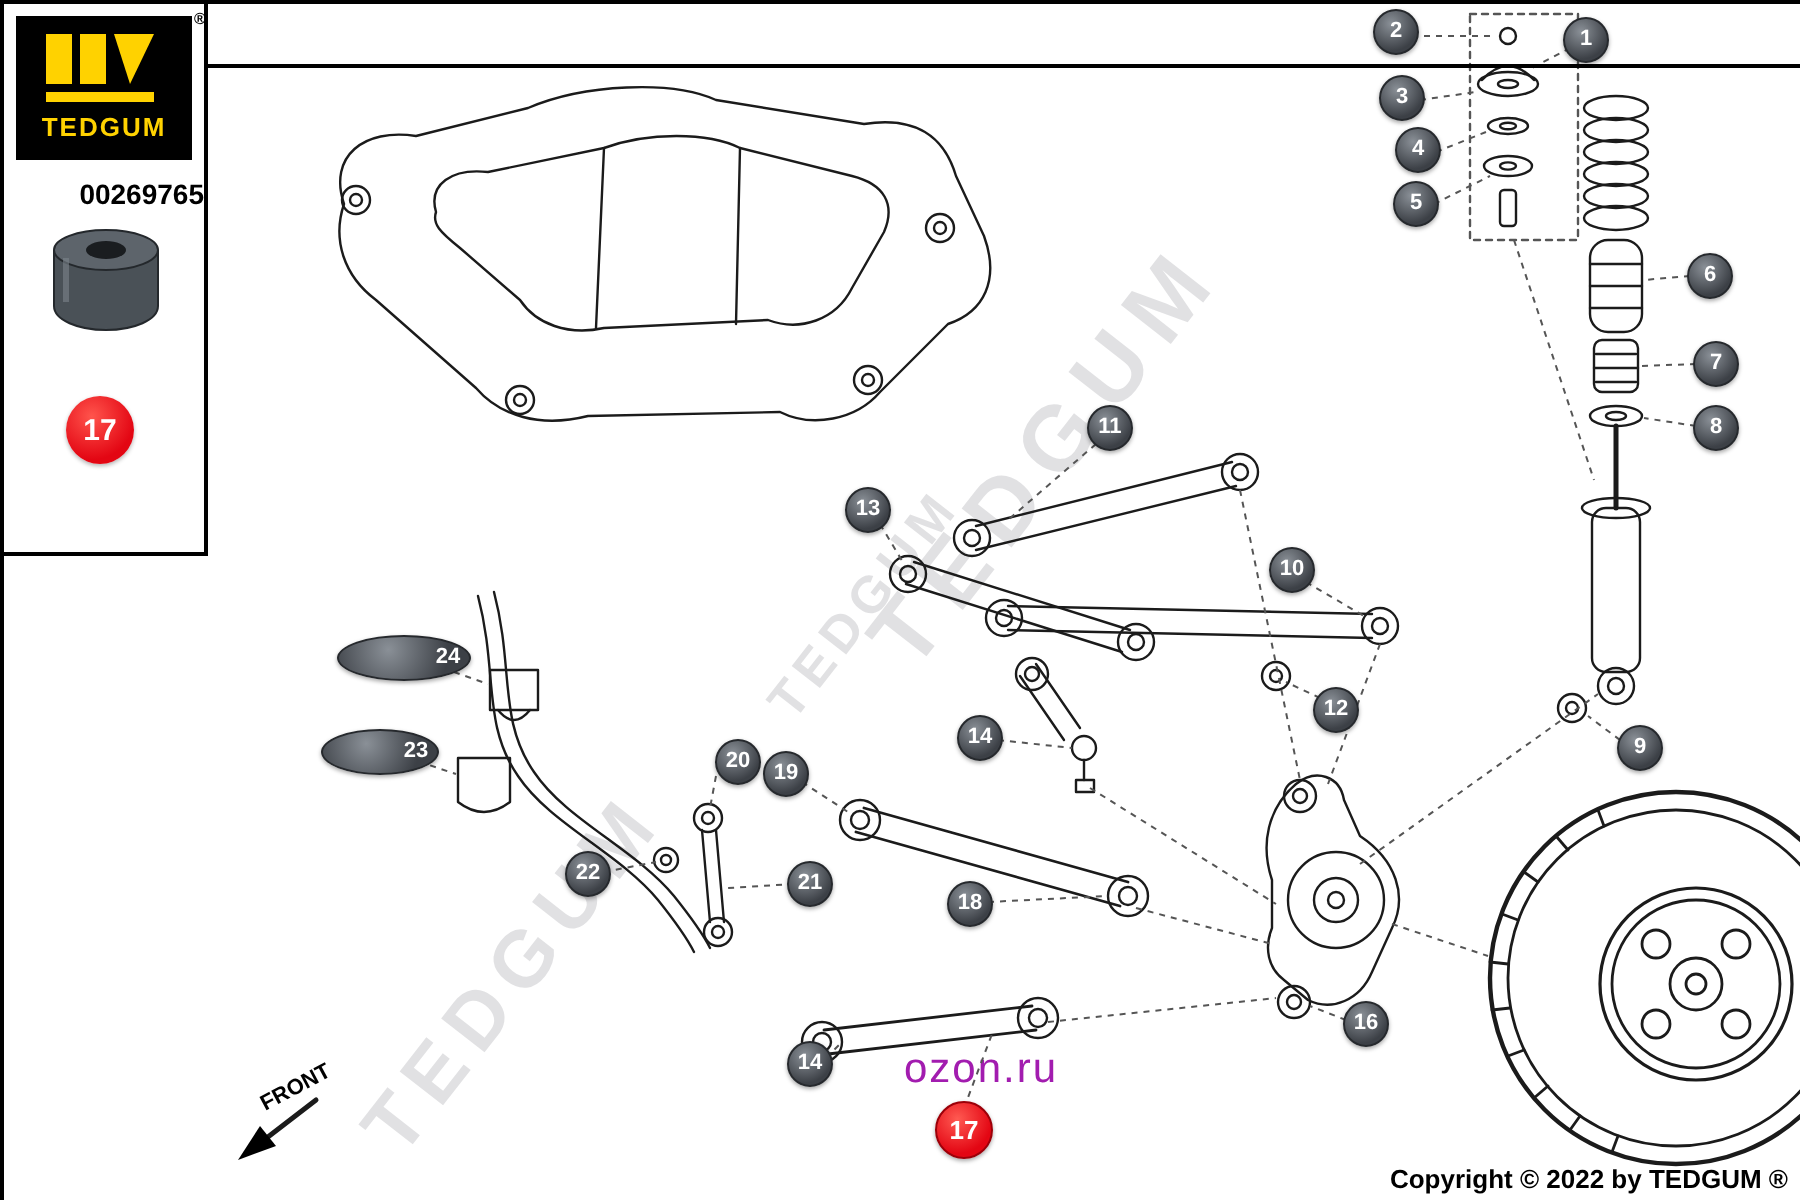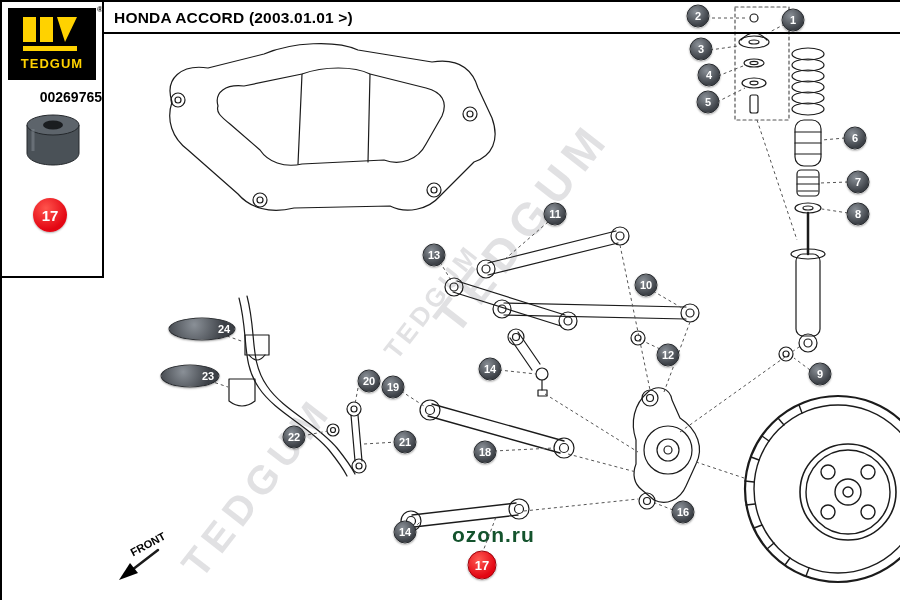--- a/index.html
+++ b/index.html
@@ -8,21 +8,21 @@
     border-top:2px solid #000; border-left:2px solid #000;
     box-sizing:border-box; overflow:hidden;
     font-family:"Liberation Sans", sans-serif; color:#000;
   }
 
   
   .wm { position:absolute; z-index:1; color:rgba(70,70,80,0.16); font-weight:bold; white-space:nowrap; }
   .wm1 { left:520px; top:225px; font-size:46px; letter-spacing:9px; transform:translate(-50%,-50%) rotate(-52deg); }
   .wm2 { left:255px; top:485px; font-size:40px; letter-spacing:7px; transform:translate(-50%,-50%) rotate(-52deg); }
   .wm3 { left:430px; top:300px; font-size:26px; letter-spacing:4px; transform:translate(-50%,-50%) rotate(-52deg); }
-  .wm-shop { position:absolute; z-index:1; left:450px; top:521px; font-size:21px; color:#14532d; letter-spacing:1px; font-weight:bold; }
+  .wm-shop { position:absolute; z-index:1; left:450px; top:521px; font-size:21px; color:#a21caf; letter-spacing:1px; font-weight:normal; }
 
   svg.diagram { position:absolute; left:0; top:0; z-index:2; }
 
   .callout-layer { position:absolute; inset:0; z-index:4; pointer-events:none; }
   .callout {
     position:absolute; transform:translate(-50%,-50%);
     width:21px; height:21px; border-radius:50%;
     background:radial-gradient(circle at 38% 30%, #8a9097, #3c4046 70%);
     border:1px solid #26292d; color:#fff;
     font-size:11px; font-weight:bold; line-height:1;
@@ -281,21 +281,20 @@
       <div class="callout" style="left: 391px; top: 385px; text-align: center;">19</div>
       <div class="callout" style="left: 355px; top: 379px; margin-left: 12px;">20</div>
       <div class="callout" style="left: 403px; top: 440px;">21</div>
       <div class="callout" style="left: 292px; top: 435px;">22</div>
       <div class="callout" style="left: 188px; top: 374px; padding-left: 36px;">23</div>
       <div class="callout" style="left: 200px; top: 327px; padding-left: 44px;">24</div>
     </div>
 
   <div class="front-label">FRONT</div>
 
-  <div class="header-title">HONDA ACCORD  (2003.01.01 &gt;)</div>
   <div class="header-rule"></div>
 
   <div class="side-panel">
     <div class="logo-box">
       <svg width="88" height="72" viewBox="0 0 88 72">
         <rect x="15" y="9" width="13" height="25" fill="#ffd200"></rect>
         <rect x="32" y="9" width="13" height="25" fill="#ffd200"></rect>
         <polygon points="49,9 69,9 57,34" fill="#ffd200"></polygon>
         <rect x="15" y="38" width="54" height="5" fill="#ffd200"></rect>
       </svg>
@@ -305,13 +304,14 @@
     <div class="part-number">00269765</div>
     <svg class="bushing" width="62" height="62" viewBox="0 0 62 62">
       <path d="M5,16 V44 C5,51 17,56 31,56 C45,56 57,51 57,44 V16" fill="#4a5157" stroke="#24282c"></path>
       <ellipse cx="31" cy="16" rx="26" ry="10" fill="#5d646b" stroke="#24282c"></ellipse>
       <ellipse cx="31" cy="16" rx="10" ry="4.5" fill="#1a1d20"></ellipse>
       <path d="M11,20 V42" stroke="#7c848c" stroke-width="3" opacity="0.6"></path>
     </svg>
     <div class="panel-badge">17</div>
   </div>
 
+  <div class="copyright">Copyright © 2022 by TEDGUM ®</div>
 </div>
 
 </body></html>

